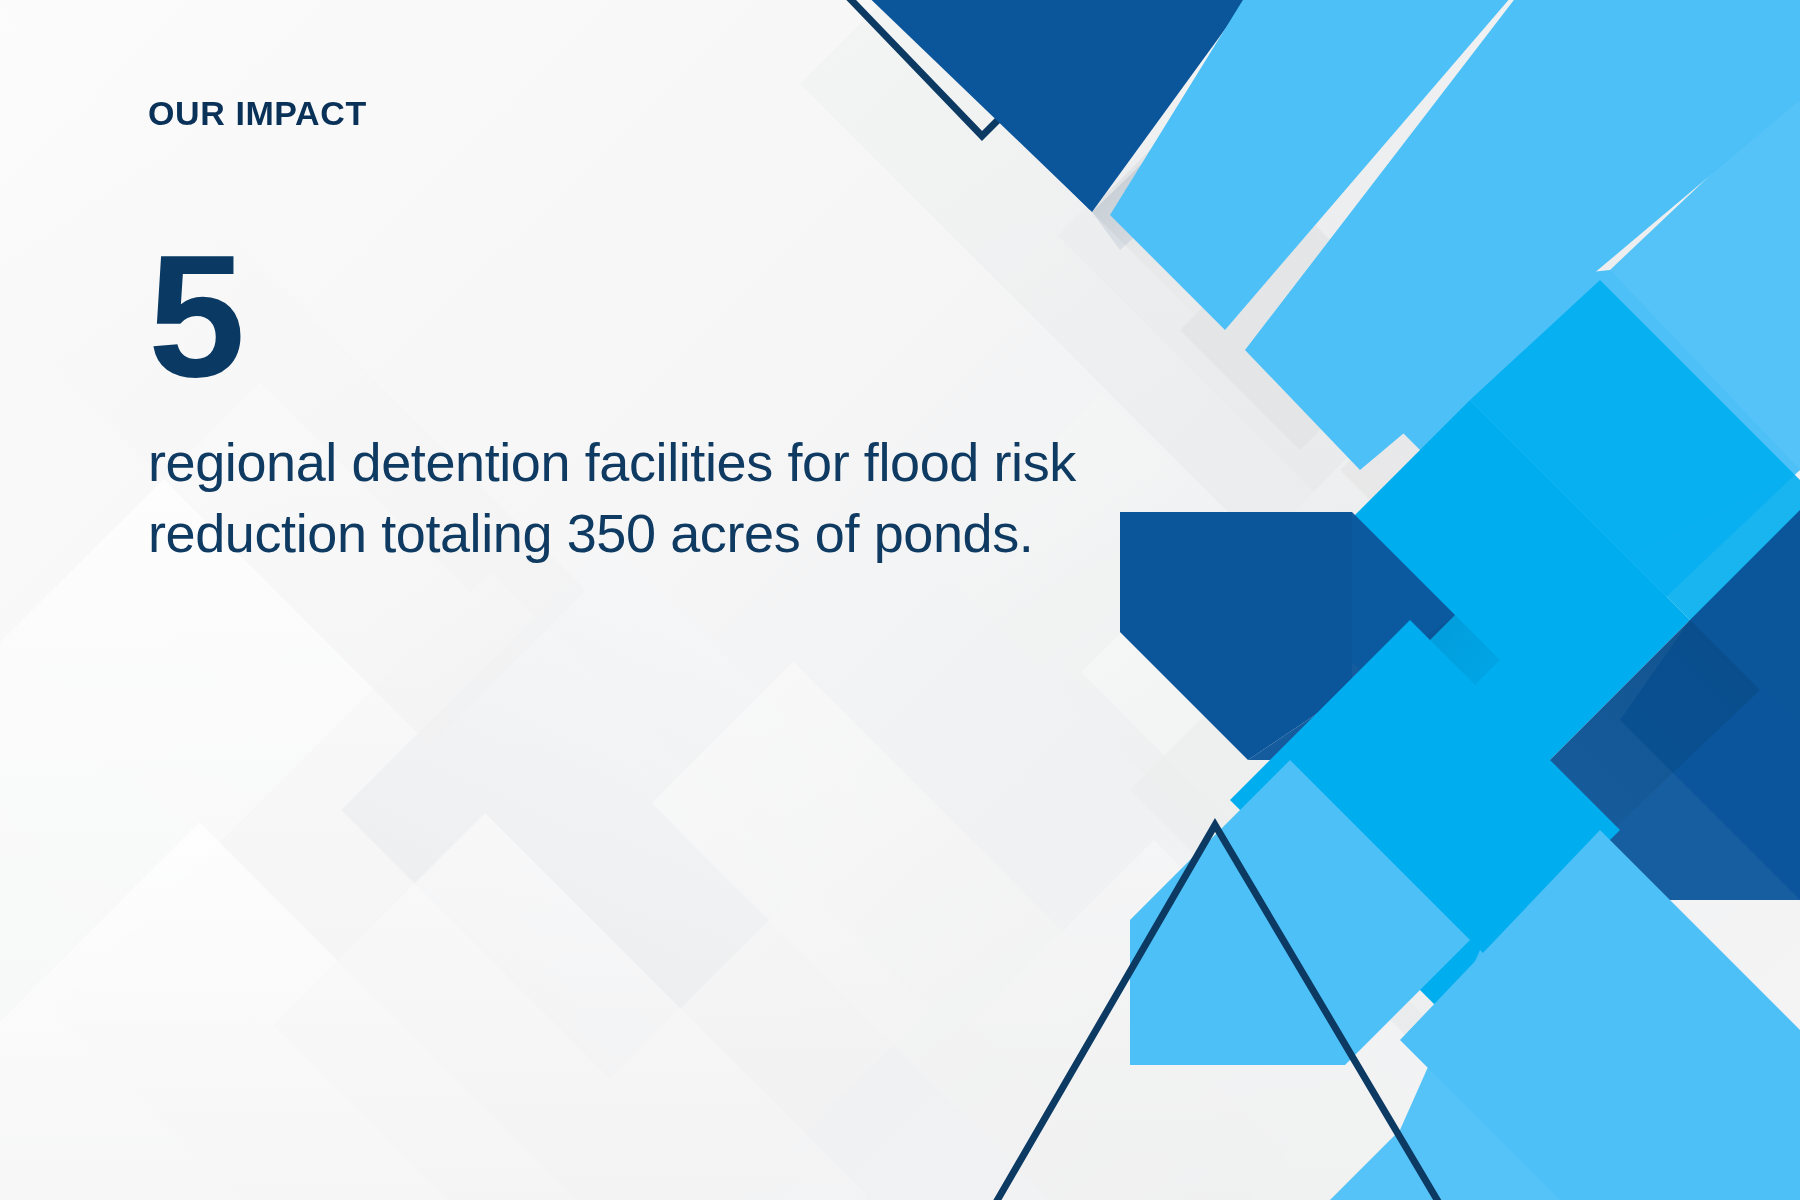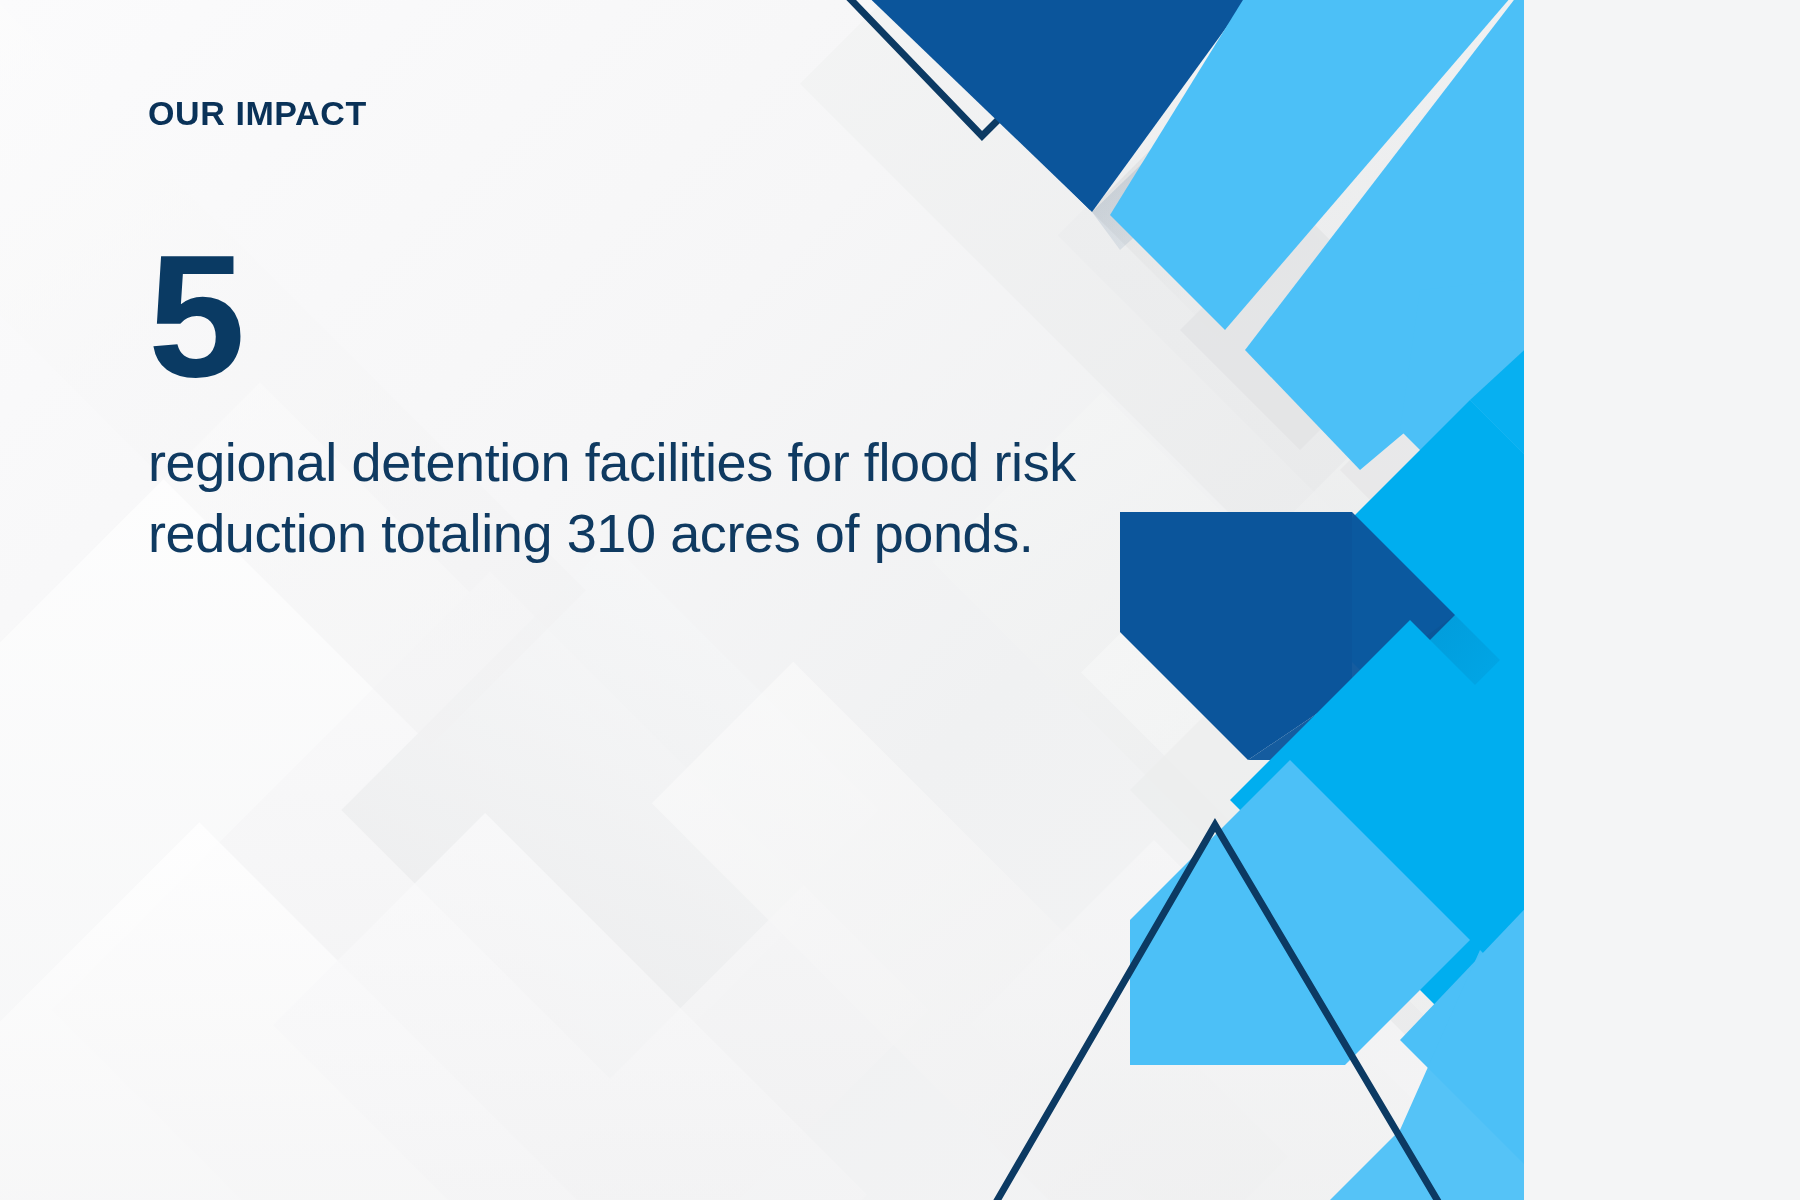--- a/index.html
+++ b/index.html
@@ -7,21 +7,21 @@
   body {
     font-family: "Liberation Sans", sans-serif;
     background:#f4f5f6;
     overflow:hidden;
     position:relative;
   }
 
   
   .poster {
     position:absolute; inset:0;
-    width:1524px; height:1200px;
+    width:1800px; height:1200px;
     overflow:hidden;
     background:
       linear-gradient(135deg, #fbfbfc 0%, #f6f6f7 38%, #f0f1f2 62%, #f4f4f5 100%);
   }
 
   
   .bg-facets { position:absolute; inset:0; overflow:hidden; }
   .facet { position:absolute; }
 
   .f1 { left:-120px; top:540px; width:760px; height:760px;
@@ -178,16 +178,16 @@
       <polygon points="1600,830 1800,1030 1800,1200 1560,1200 1400,1040" fill="#4cc0f7"></polygon>
       <polygon points="1480,950 1660,1130 1590,1200 1330,1200 1400,1130" fill="#4cc0f7" opacity=".95"></polygon>
 
       <polyline points="980,1230 1215,825 1455,1230" fill="none" stroke="#0c3a63" stroke-width="7"></polyline>
     </svg>
   </div>
 
   <div class="content">
     <div class="eyebrow">OUR IMPACT</div>
     <div class="bignum">5</div>
-    <div class="body-copy">regional detention facilities for flood risk reduction totaling 310 acres of ponds.</div>
+    <div class="body-copy">regional detention facilities for flood risk reduction totaling 350 acres of ponds.</div>
   </div>
 
 </div>
 
 </body></html>

